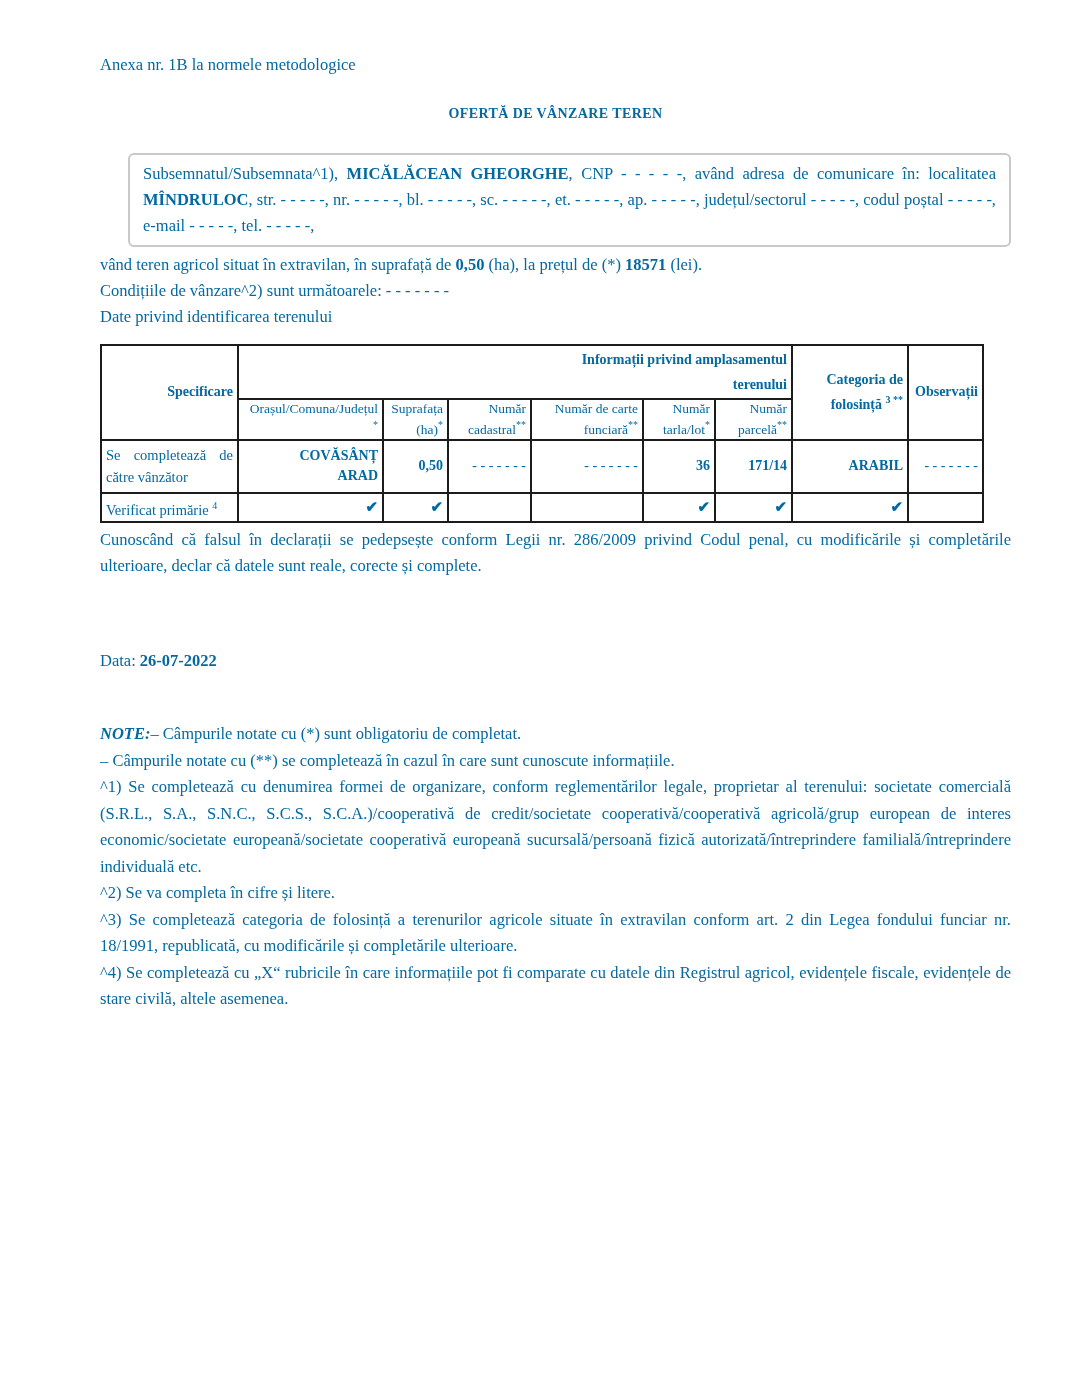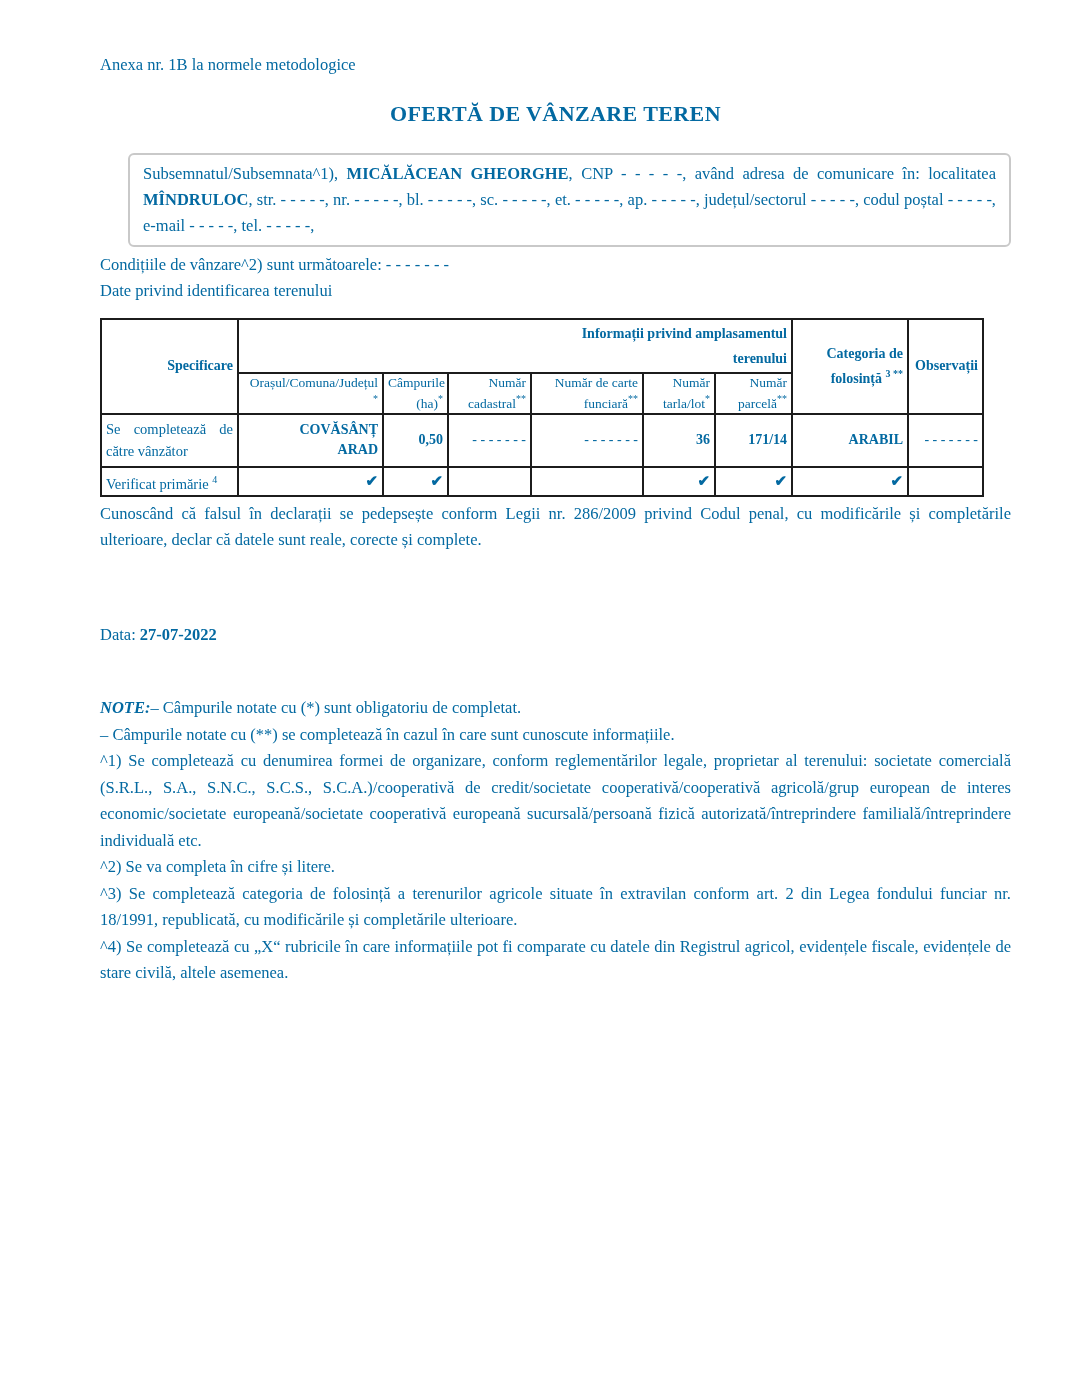--- a/index.html
+++ b/index.html
@@ -7,21 +7,21 @@
   body { width:1079px; height:1400px; overflow:hidden; }
   .page {
     width:1079px; height:1060px;
     padding:52px 68px 0 100px;
     font-family:"Liberation Serif", serif;
     color:#0369a1; font-size:16.5px;
     background:#ffffff;
   }
   .annex { line-height:26px; }
   .reg { margin-top:18px; text-align:right; line-height:26px; }
-  .title { margin-top:22px; text-align:center; font-size:22px; font-weight:bold; line-height:28px; letter-spacing:0.4px; }
+  .title { margin-top:22px; text-align:center; font-size:14px; font-weight:bold; line-height:28px; letter-spacing:0.4px; }
   .intro-box { margin-top:25px; border:2px solid #c9c9c9; border-radius:6px; padding:6px 13px;margin-left:28px; }
   .intro-box p { line-height:26px; text-align:justify; }
   .b { font-weight:bold; }
   .body-paras { margin-top:5px; }
   .body-paras p { line-height:26px; }
 
   table.land { margin-top:14px; border-collapse:collapse; table-layout:fixed; width:882px; }
   table.land td { border:2px solid #1c1c1c; vertical-align:middle; padding:1px 4px; background:#fff; }
   tr.r1 { height:52px; }
   tr.r2 { height:40px; }
@@ -50,20 +50,21 @@
 <div class="page">
 
   <p class="annex">Anexa nr. 1B la normele metodologice</p>
   <h1 class="title">OFERTĂ DE VÂNZARE TEREN</h1>
 
   <div class="intro-box">
     <p><span>Subsemnatul/Subsemnata^1), </span><span class="b">MICĂLĂCEAN GHEORGHE</span><span>, CNP - - - - -, având adresa de comunicare în: localitatea </span><span class="b">MÎNDRULOC</span><span>, str. - - - - -, nr. - - - - -, bl. - - - - -, sc. - - - - -, et. - - - - -, ap. - - - - -, județul/sectorul - - - - -, codul poștal - - - - -, e-mail - - - - -, tel. - - - - -,</span></p>
   </div>
 
   <div class="body-paras">
+    <p><span>vând teren agricol situat în extravilan, în suprafață de </span><span class="b">0,50</span><span> (ha), la prețul de (*) </span><span class="b">18571</span><span> (lei).</span></p>
     <p>Condițiile de vânzare^2) sunt următoarele: - - - - - - -</p>
     <p>Date privind identificarea terenului</p>
   </div>
 
   <table class="land">
     <colgroup>
       <col style="width:137px">
         <col style="width:145px">
         <col style="width:65px">
       <col style="width:83px">
@@ -82,21 +83,21 @@
       </td>
       <td rowspan="2" class="hdr c"><span>Categoria de folosință</span> <sup>3 **</sup></td>
       <td rowspan="2" class="hdr c">Observații</td>
     </tr>
     <tr class="r2">
       <td class="sub c">
             <span class="blk">Orașul/Comuna/Județul</span>
             <span class="blk"><span></span><sup>*</sup></span>
           </td>
       <td class="sub c">
-            <span class="blk">Câmpurile</span>
+            <span class="blk">Suprafața</span>
             <span class="blk"><span>(ha)</span><sup>*</sup></span>
           </td>
       <td class="sub c">
             <span class="blk">Număr</span>
             <span class="blk"><span>cadastral</span><sup>**</sup></span>
           </td>
       <td class="sub c">
             <span class="blk">Număr de carte</span>
             <span class="blk"><span>funciară</span><sup>**</sup></span>
           </td>
@@ -132,21 +133,21 @@
       <td class="check c">✔</td>
       <td class="check c">✔</td>
       <td class="check c">✔</td>
       <td class="check c"></td>
     </tr>
   </tbody>
     </table>
 
   <p class="decl">Cunoscând că falsul în declarații se pedepsește conform Legii nr. 286/2009 privind Codul penal, cu modificările și completările ulterioare, declar că datele sunt reale, corecte și complete.</p>
 
-  <p class="date-line"><span>Data: </span><span class="b">27-07-2022</span></p>
+  <p class="date-line"><span>Data: </span><span class="b">26-07-2022</span></p>
 
   <div class="notes">
     <p><span class="nt">NOTE:</span><span>– Câmpurile notate cu (*) sunt obligatoriu de completat.</span></p>
     <p>– Câmpurile notate cu (**) se completează în cazul în care sunt cunoscute informațiile.</p>
     <p>^1) Se completează cu denumirea formei de organizare, conform reglementărilor legale, proprietar al terenului: societate comercială (S.R.L., S.A., S.N.C., S.C.S., S.C.A.)/cooperativă de credit/societate cooperativă/cooperativă agricolă/grup european de interes economic/societate europeană/societate cooperativă europeană sucursală/persoană fizică autorizată/întreprindere familială/întreprindere individuală etc.</p>
     <p>^2) Se va completa în cifre și litere.</p>
     <p>^3) Se completează categoria de folosință a terenurilor agricole situate în extravilan conform art. 2 din Legea fondului funciar nr. 18/1991, republicată, cu modificările și completările ulterioare.</p>
     <p>^4) Se completează cu „X“ rubricile în care informațiile pot fi comparate cu datele din Registrul agricol, evidențele fiscale, evidențele de stare civilă, altele asemenea.</p>
   </div>
 

